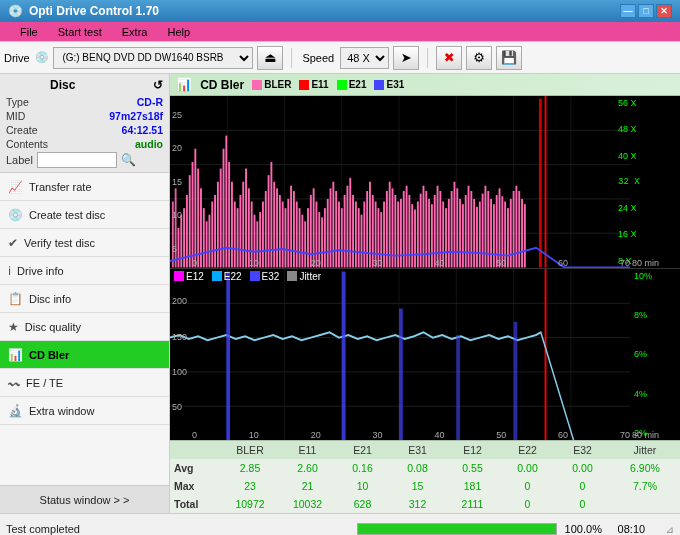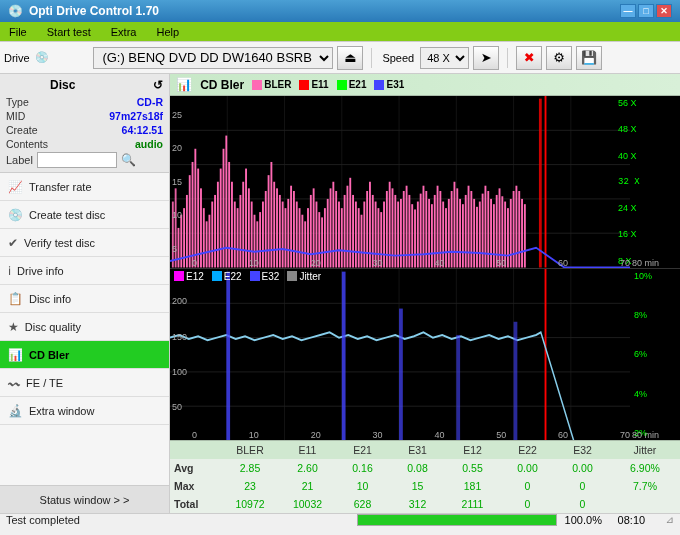--- a/index.html
+++ b/index.html
@@ -25,49 +25,48 @@
       color: white;
       width: 16px; height: 14px;
       font-size: 9px;
       display: flex; align-items: center; justify-content: center;
       cursor: pointer;
     }
     .titlebar-btn.close { background: #e05050; }
 
     
     .menubar {
-      background: #84cc16;
+      background: #ec4899;
       border-bottom: 1px solid #ccc;
       height: 20px;
       display: flex;
       align-items: center;
-      padding: 0 5px;
+      padding: 0 16px;
       gap: 12px;
       font-size: 11px;
     }
     .menubar-item { cursor: pointer; padding: 2px 4px; }
 
     
     .toolbar {
       background: #f5f5f5;
       border-bottom: 1px solid #ccc;
       height: 32px;
       display: flex;
       align-items: center;
       padding: 0 4px;
       gap: 4px;
     }
     .toolbar-label { font-size: 11px; margin-right: 2px; }
     .drive-select {
       height: 22px;
-      font-size: 13px;
+      font-size: 10px;
       border: 1px solid #aaa;
       padding: 0 4px;
       min-width: 200px;
-      margin-left: 40px;
     }
     .toolbar-sep { width: 1px; height: 20px; background: #ccc; margin: 0 4px; }
     .toolbar-btn {
       background: linear-gradient(to bottom, #fff, #ddd);
       border: 1px solid #aaa;
       width: 26px; height: 24px;
       cursor: pointer;
       display: flex; align-items: center; justify-content: center;
       font-size: 13px;
     }
@@ -218,21 +217,21 @@
     .stats-cell { text-align: center; font-size: 10.5px; }
     .stats-cell.label { text-align: left; padding-left: 4px; color: #333; font-weight: bold; }
     .stats-cell.green { color: #00aa00; }
 
     
     .statusbar {
       height: 22px;
       background: #f0f0f0;
       border-top: 1px solid #ccc;
       display: flex;
-      align-items: flex-start;
+      align-items: flex-end;
       gap: 8px;
       padding: 0 6px;
       font-size: 11px;
     }
     .statusbar-text { flex: 1; color: #222; }
     .progress-bar {
       width: 200px;
       height: 12px;
       background: #ddd;
       border: 1px solid #aaa;

